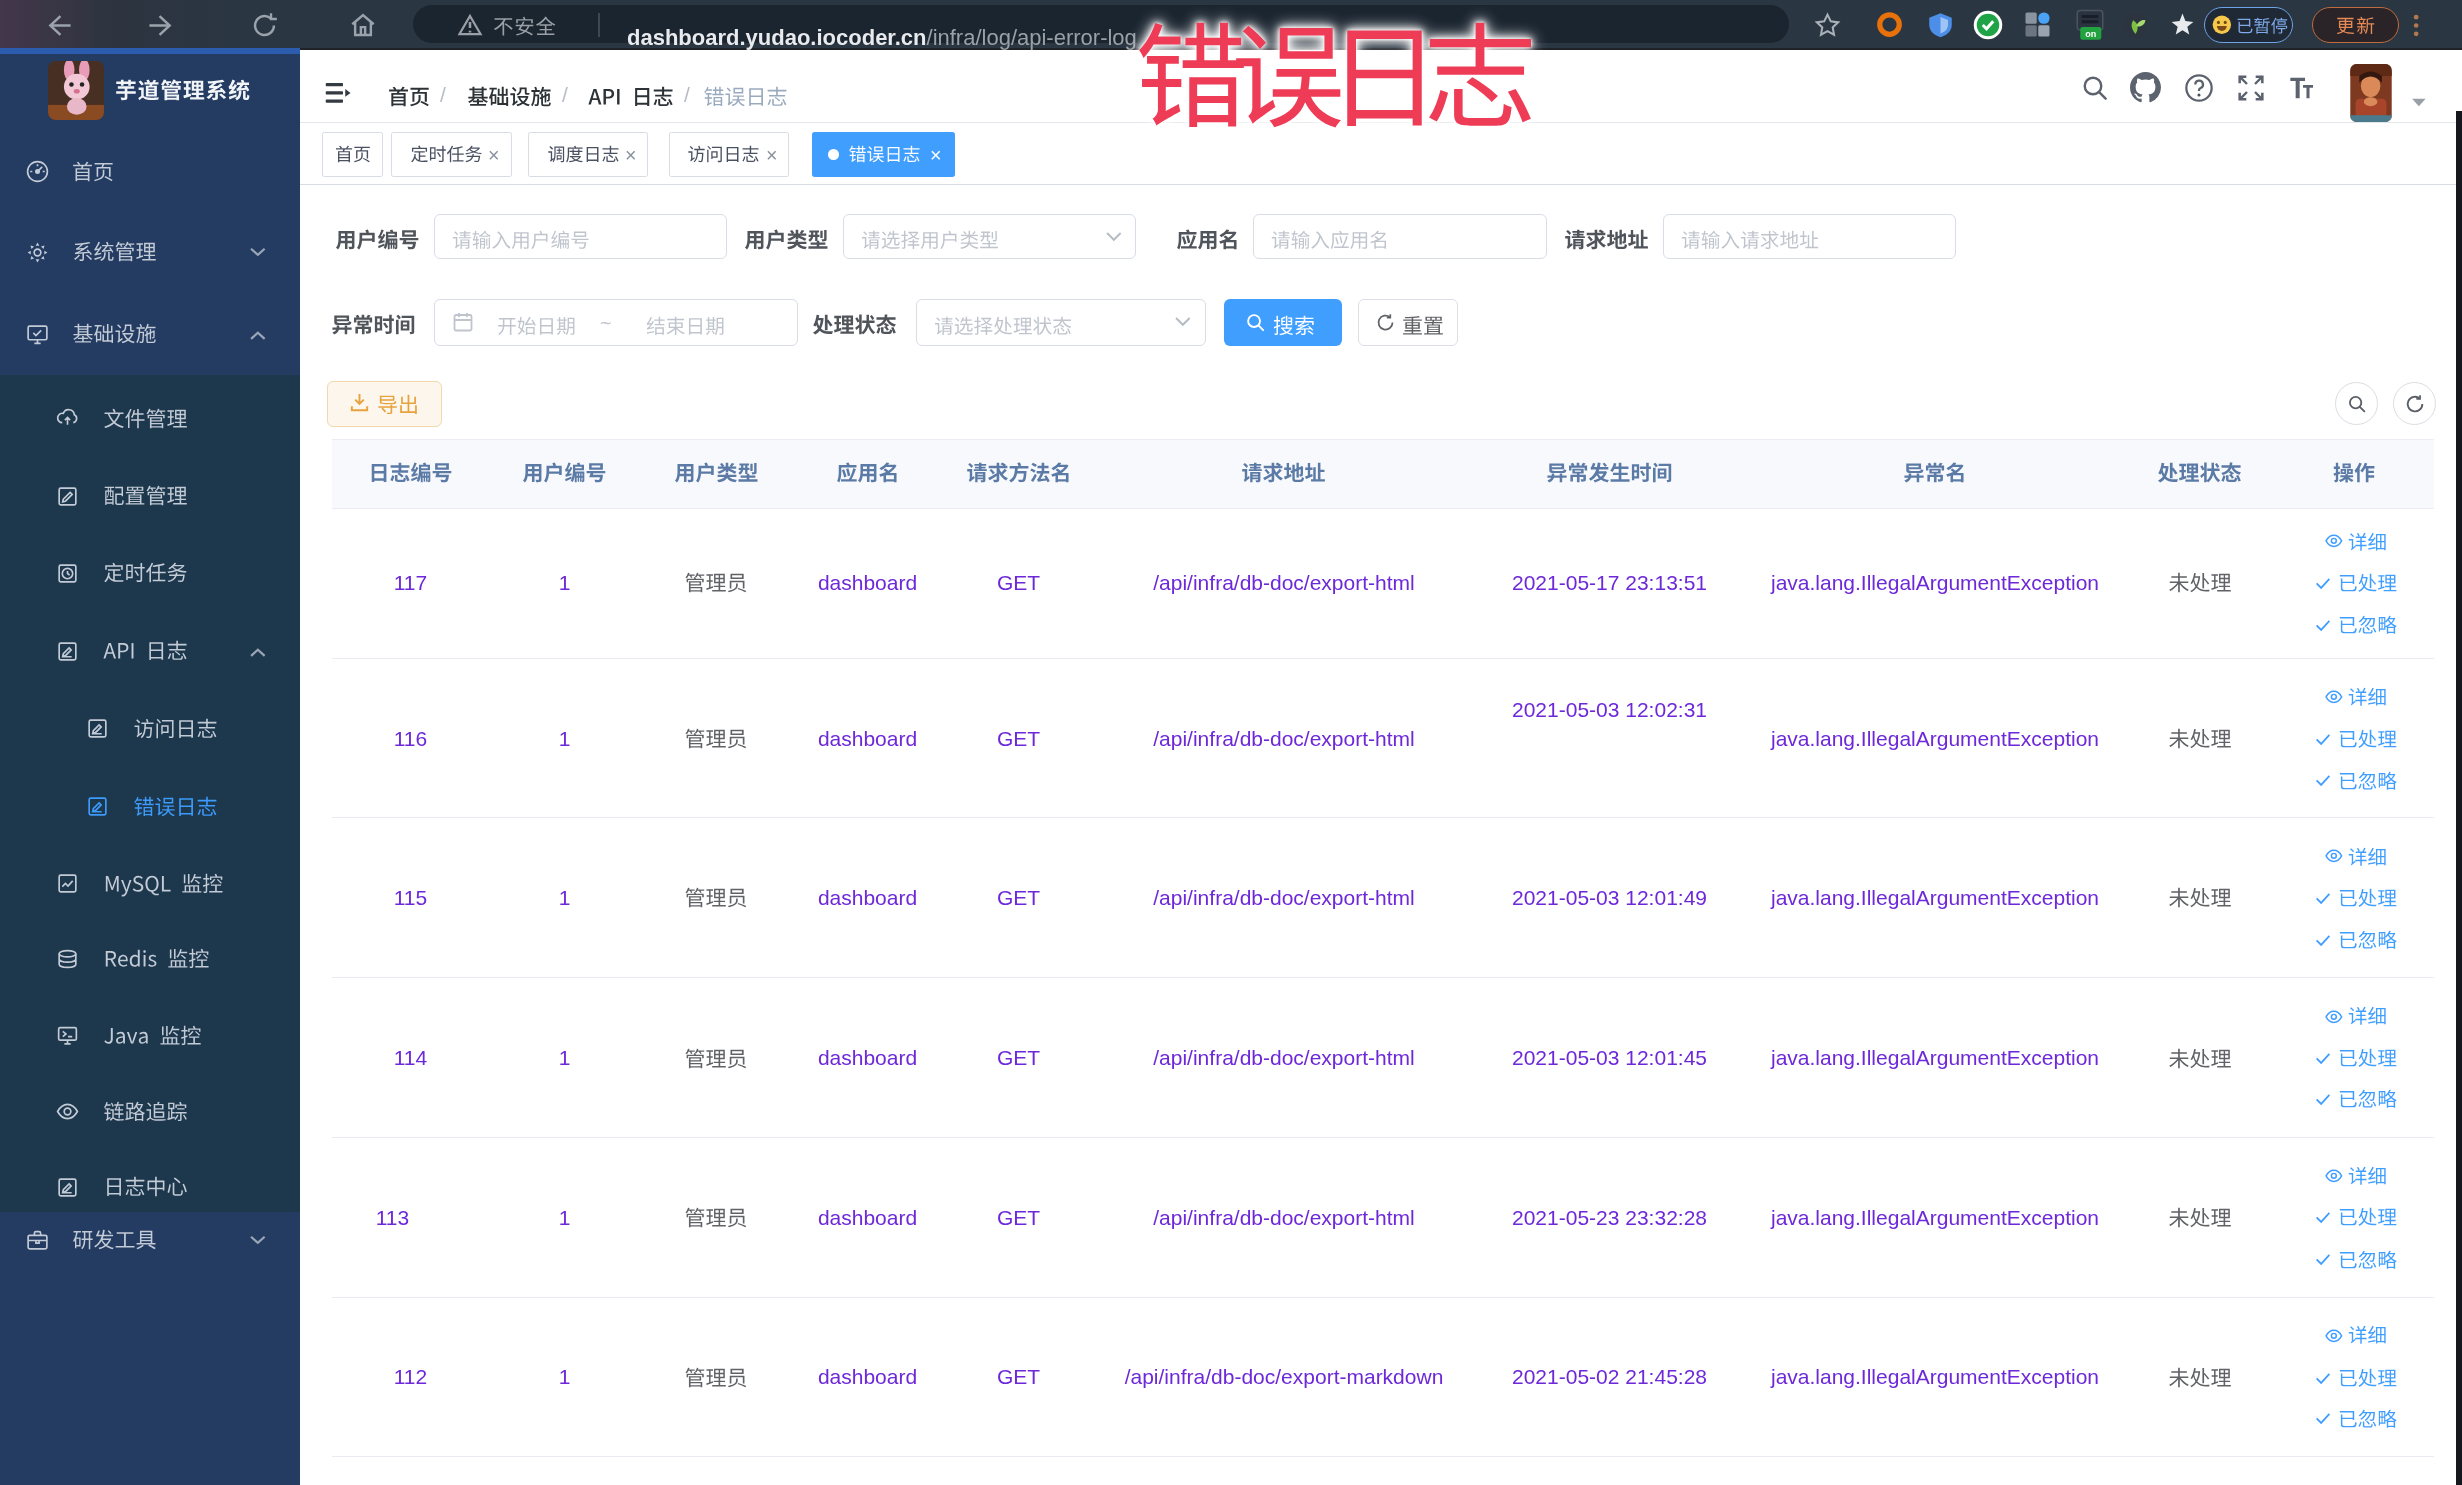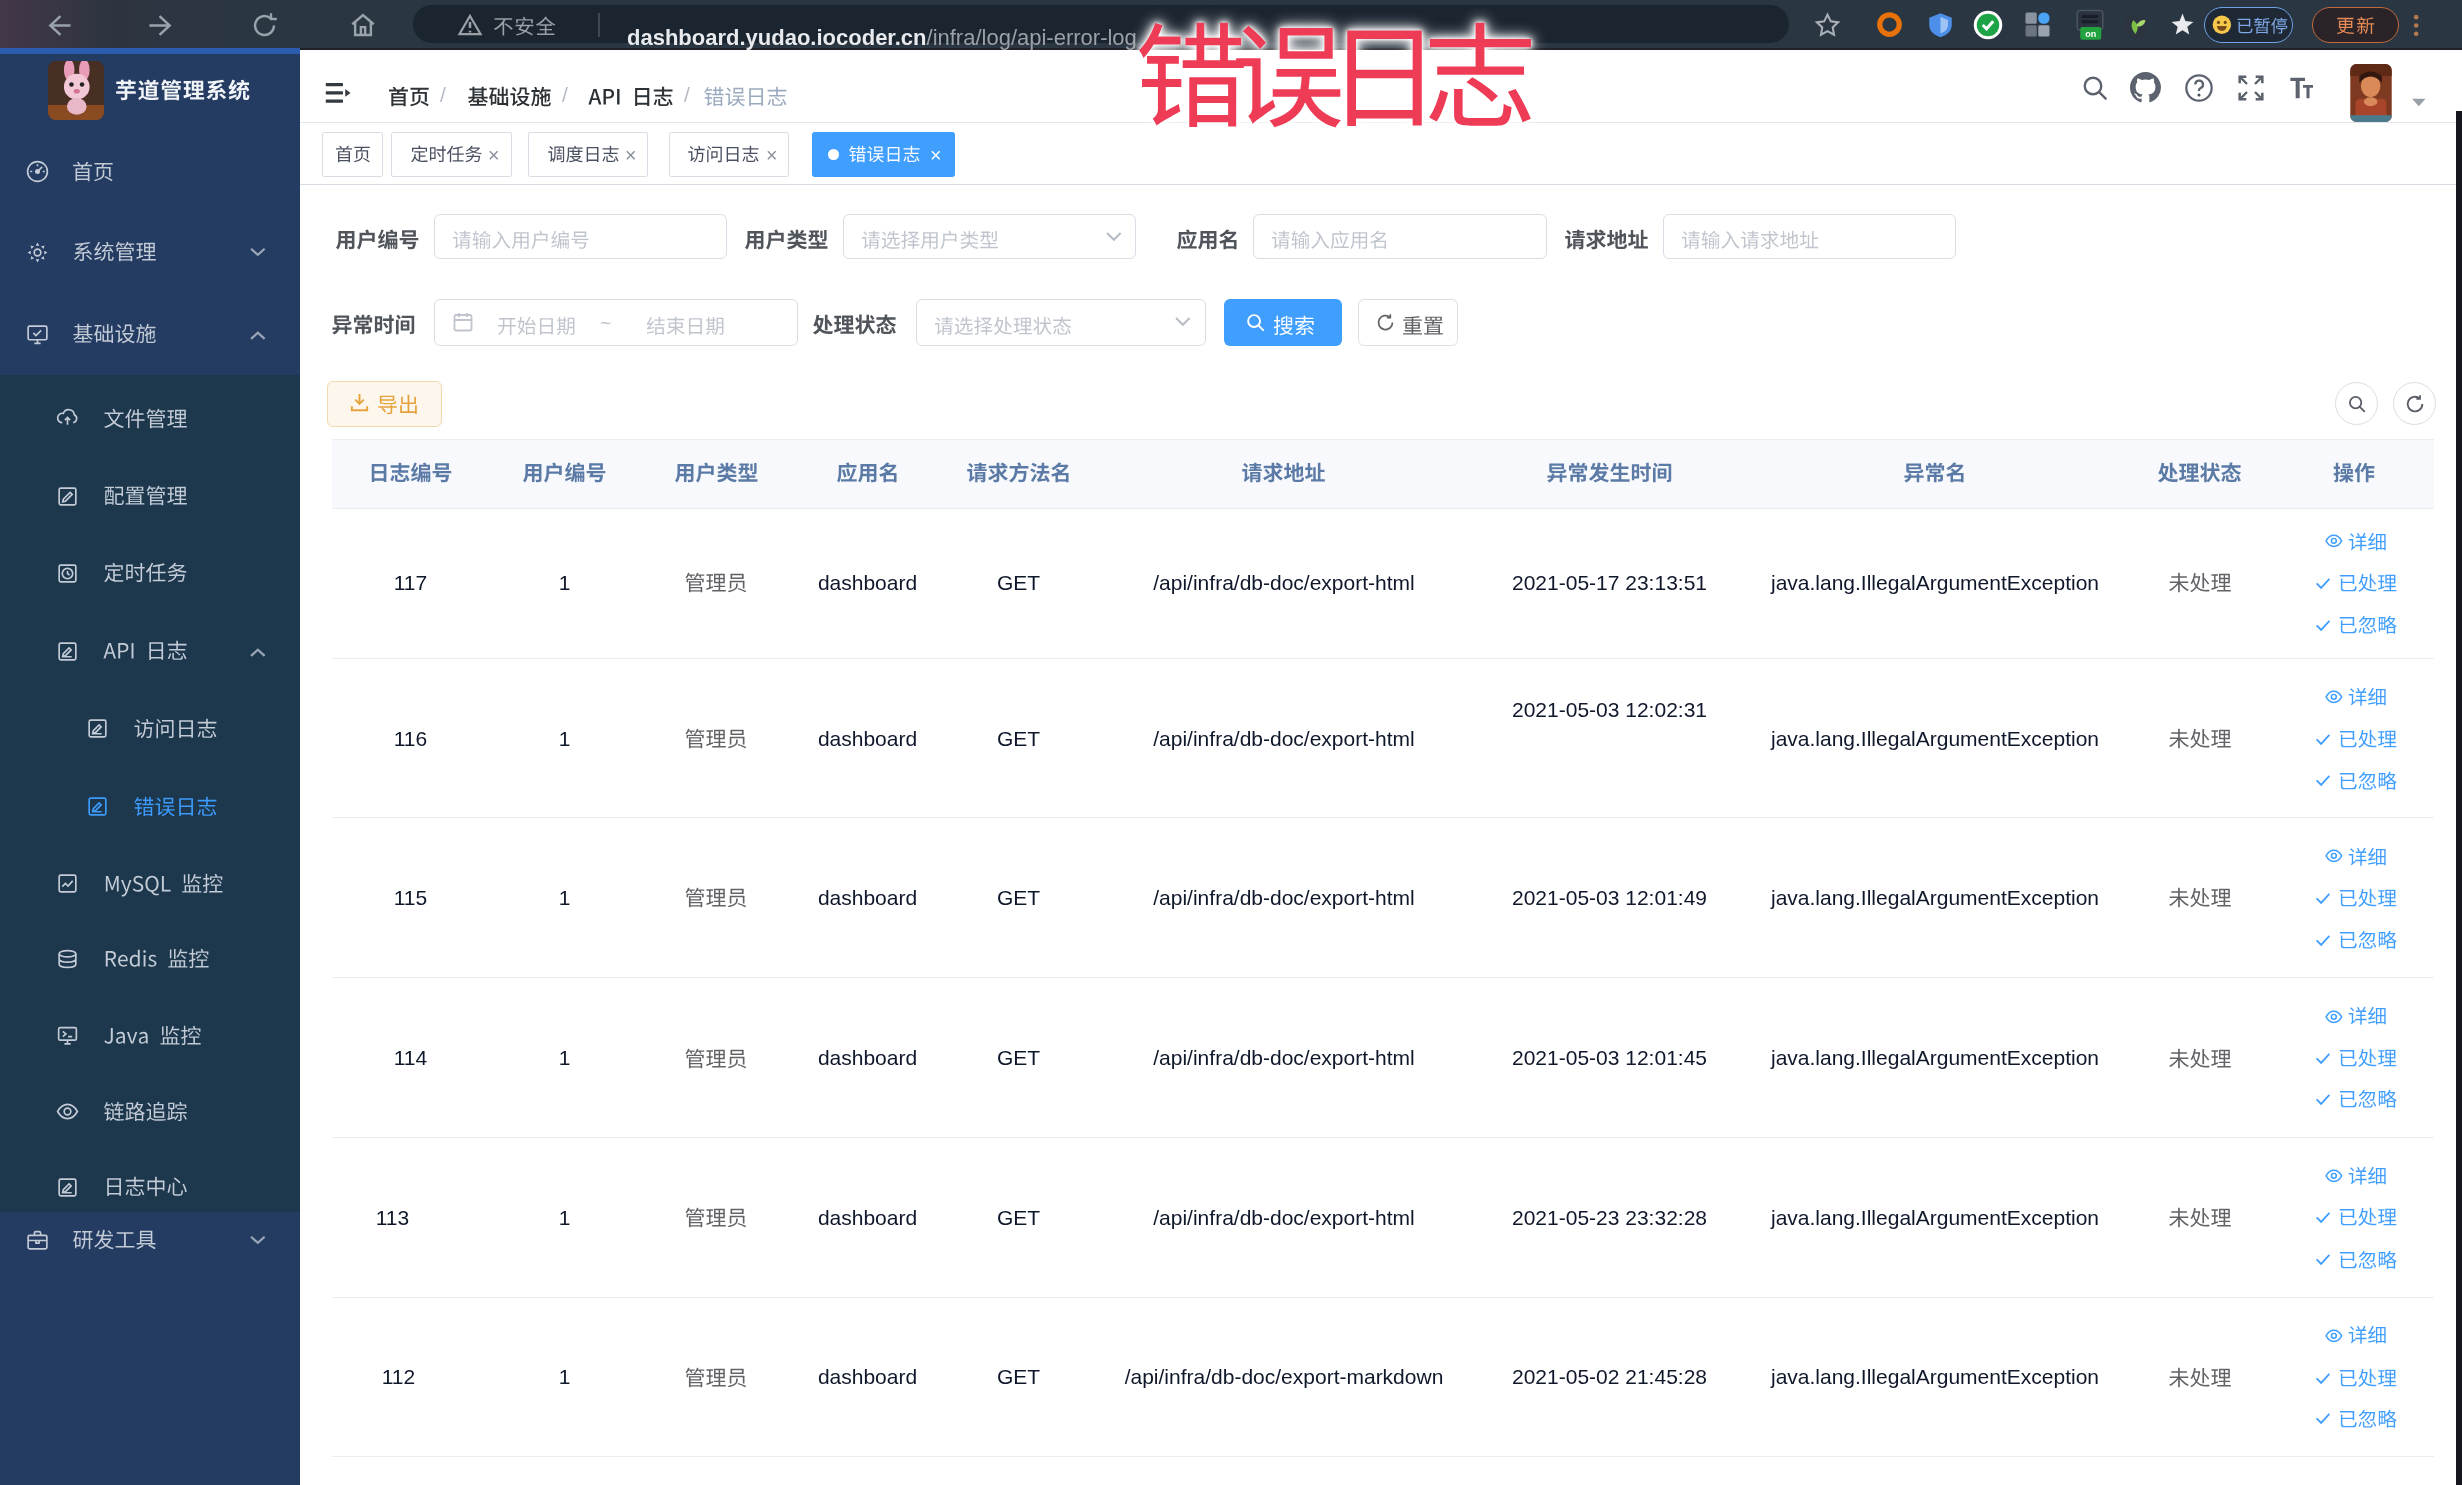--- a/index.html
+++ b/index.html
@@ -2,21 +2,21 @@
 <html style="font-size:12px"><head><meta charset="utf-8">
 <style>
 *{margin:0;padding:0;box-sizing:border-box}
 html,body{width:2462px;height:1486px}
 body{font-family:"Liberation Sans",sans-serif;position:relative;overflow:hidden;background:#fff}
 .ab{position:absolute}
 .ct{position:absolute;overflow:visible}
 .redglow{filter:drop-shadow(0 0 1.5px #fff) drop-shadow(0 0 3.8px #fff) drop-shadow(0 0 6.8px #fff)}
 .tag{position:absolute;top:132px;height:45px;border:1.5px solid #d8dce5;background:#fff;border-radius:2.3px}
 .inp{position:absolute;height:45px;border:1.5px solid #d9dde5;border-radius:6px;background:#fff}
-.cell{position:absolute;color:#0f172a;font-size:21px;text-align:center;line-height:159px;white-space:nowrap}
+.cell{position:absolute;color:#6d28d9;font-size:21px;text-align:center;line-height:159px;white-space:nowrap}
 </style></head>
 <body>
 <svg width="0" height="0" style="position:absolute">
     <defs>
       <path id="g0" d="M559 402C678 482 828 600 899 677L960 619C885 542 733 430 615 354ZM69 110V187H514C415 358 243 527 44 625C60 642 83 672 95 691C234 618 358 515 459 399V958H540V296C566 261 589 224 610 187H931V110Z"></path>
       <path id="g1" d="M414 57C430 87 447 124 461 155H93V358H168V226H829V358H908V155H549C534 122 510 74 491 38ZM656 502C625 583 581 648 524 702C452 673 379 647 310 624C335 588 362 546 389 502ZM299 502C263 560 225 614 193 657C276 685 367 718 456 755C359 820 234 862 82 889C98 905 121 939 130 957C293 922 429 870 536 789C662 844 778 903 852 953L914 888C837 839 723 784 599 732C660 671 707 595 742 502H935V431H430C457 381 482 331 502 284L421 268C401 319 372 375 341 431H69V502Z"></path>
       <path id="g2" d="M493 29C392 188 209 335 26 418C45 434 67 459 78 479C118 459 158 436 197 411V476H461V632H203V699H461V864H76V932H929V864H539V699H809V632H539V476H809V410C847 436 885 460 925 483C936 461 958 435 977 420C814 334 666 230 542 86L559 60ZM200 409C313 336 418 243 500 141C595 250 696 334 807 409Z"></path>
       <path id="g3" d="M93 102V177H747V440H222V275H146V778C146 902 197 932 359 932C397 932 695 932 735 932C900 932 933 877 952 693C930 689 896 676 876 662C862 823 845 858 736 858C668 858 408 858 355 858C245 858 222 843 222 779V514H747V564H825V102Z"></path>
       <path id="g4" d="M565 107V257C565 339 557 447 493 528C509 535 538 554 551 566C604 500 623 407 629 326H764V564H834V326H951V265H632V258V158C734 150 846 134 924 110L882 54C807 79 676 98 565 107ZM246 782H755V865H246ZM246 727V645H755V727ZM175 586V960H246V925H755V958H829V586ZM55 438 61 501 291 476V566H361V468L514 451L513 394L361 409V334H519V273H361V208H291V273H162C189 241 217 205 243 166H517V107H281L309 58L234 37C224 61 212 84 200 107H53V166H165C144 199 125 225 116 236C98 260 81 276 65 279C74 299 85 333 89 348C98 340 128 334 170 334H291V416Z"></path>
       <path id="g5" d="M467 302H795V386H467ZM398 248V440H867V248ZM309 503V666H375V565H883V666H951V503ZM564 55C578 77 592 105 603 130H325V194H951V130H684C672 101 651 63 632 35ZM398 640V701H594V875C594 887 590 891 574 892C559 892 503 892 443 891C453 910 463 936 467 956C545 956 596 956 629 947C661 936 669 916 669 877V701H860V640ZM263 42C211 193 124 343 32 441C45 458 66 497 74 515C103 483 132 446 159 405V959H228V292C268 219 303 141 332 63Z"></path>
@@ -969,21 +969,21 @@
   </svg>
 <svg class="ab" style="left:2314px;top:1250px" width="18" height="18" viewBox="0 0 24 24" fill="none" stroke="#409eff" stroke-width="2.4">
     <path d="M3.5 12.5 L9.5 18.5 L20.5 6.5"></path>
   </svg>
 <svg class="ct" style="left:2338px;top:1250px;width:59px;height:19.7px;" viewBox="0 0 3000 1000" fill="#409eff">
     <use href="#g3" x="0"></use>
     <use href="#g139" x="1000"></use>
     <use href="#g140" x="2000"></use>
   </svg>
 <div class="ab" style="left:332px;top:1297px;width:2102px;height:160px;border-bottom:1.5px solid #e9ecf2"></div>
-<div class="cell" style="left:320px;top:1297px;width:157px;line-height:160px">112</div>
+<div class="cell" style="left:332px;top:1297px;width:157px;line-height:160px">112</div>
 <div class="cell" style="left:489px;top:1297px;width:151px;line-height:160px">1</div>
 <svg class="ct" style="left:684px;top:1367px;width:64px;height:21px;" viewBox="0 0 3000 1000" fill="#606266">
     <use href="#g18" x="0"></use>
     <use href="#g19" x="1000"></use>
     <use href="#g135" x="2000"></use>
   </svg>
 <div class="cell" style="left:792px;top:1297px;width:151px;line-height:160px">dashboard</div>
 <div class="cell" style="left:943px;top:1297px;width:151px;line-height:160px">GET</div>
 <div class="cell" style="left:1095px;top:1297px;width:378px;line-height:160px">/api/infra/db-doc/export-markdown</div>
 <div class="cell" style="left:1473px;top:1297px;width:273px;line-height:160px">2021-05-02 21:45:28</div>

